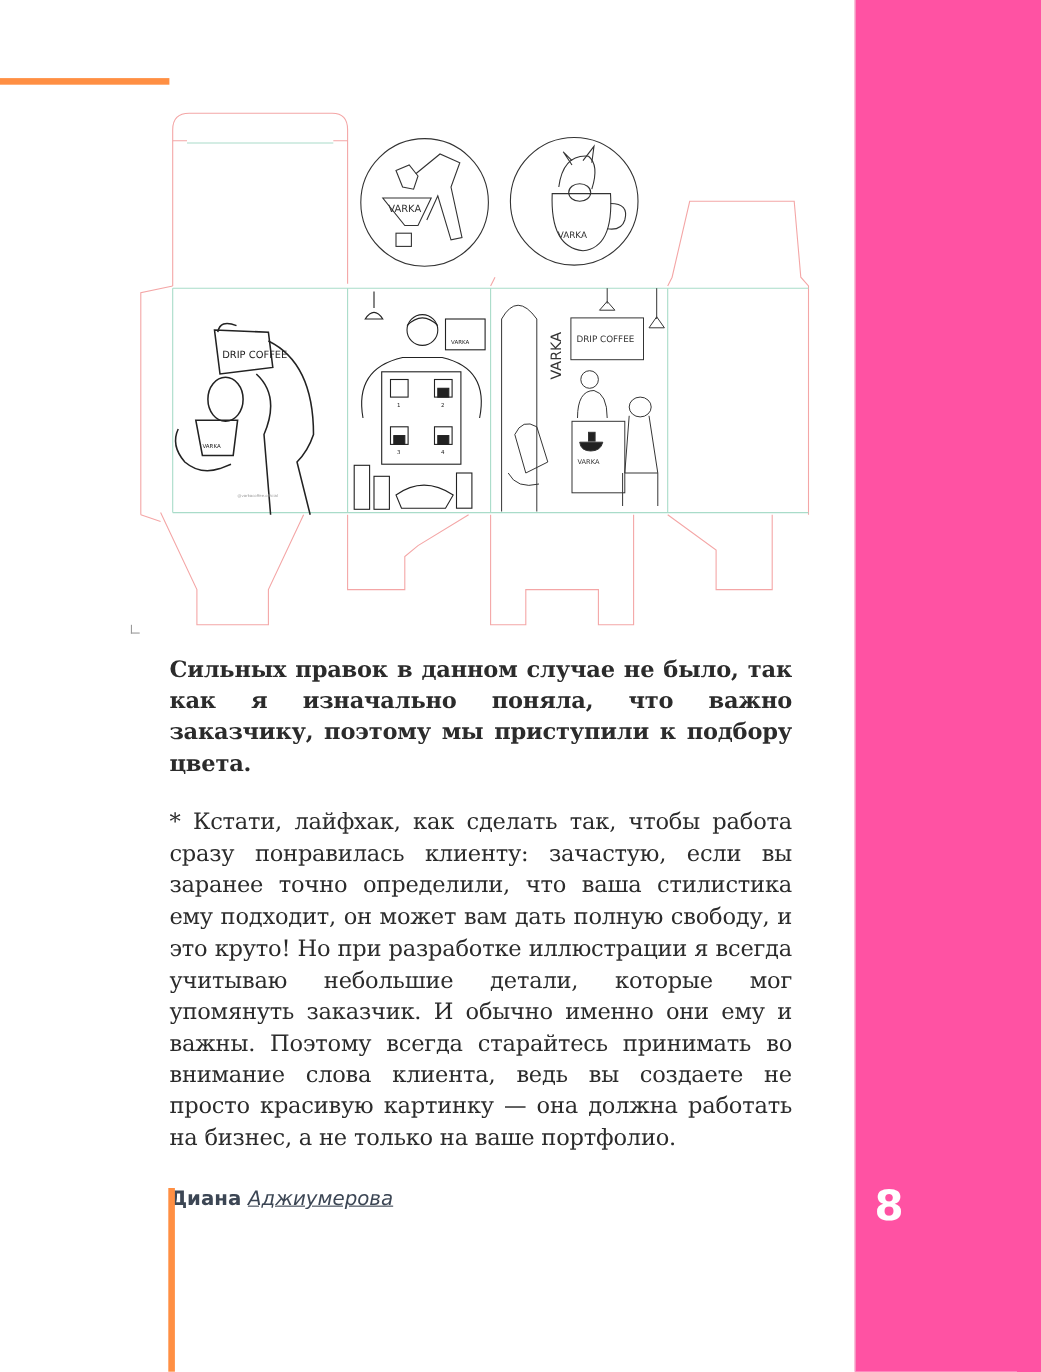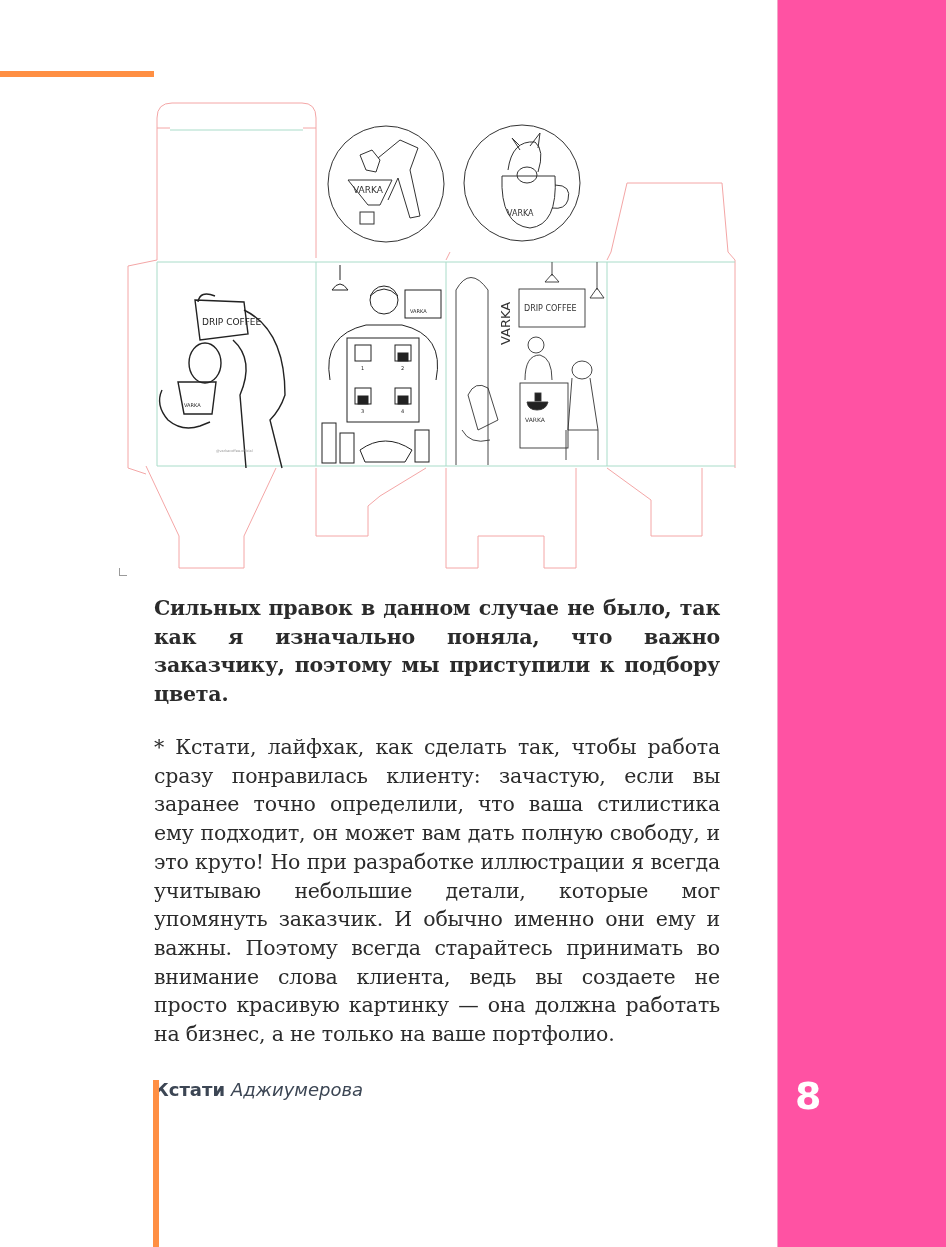--- a/index.html
+++ b/index.html
@@ -35,21 +35,21 @@
   }
   .body-text p { margin: 0; }
   .para1 { top: 594px; font-weight: bold; }
   .para2 { top: 733px; }
   .author {
     position: absolute; left: 154px; top: 1077px;
     font-family: "DejaVu Sans", sans-serif; font-size: 18px; color: #3c4654;
     line-height: 26px;
   }
   .author .first { font-weight: bold; }
-  .author .last { font-style: italic; margin-left: 6px; }
+  .author .last { font-style: italic; margin-left: 6px; text-decoration: underline; }
   .left-bar {
     position: absolute; left: 153px; top: 1080px; width: 6px; height: 167px;
     background: #ff8f43;
   }
   .crop-mark {
     position: absolute; left: 119px; top: 568px; width: 7px; height: 7px;
     border-left: 1px solid #9a9a9a; border-bottom: 1px solid #9a9a9a;
   }
 </style>
 </head>
@@ -162,20 +162,20 @@
 <div class="crop-mark"></div>
 
 <div class="body-text para1">
   <p>Сильных правок в данном случае не было, так как я изначально поняла, что важно заказчику, поэтому мы приступили к подбору цвета.</p>
 </div>
 <div class="body-text para2">
   <p>* Кстати, лайфхак, как сделать так, чтобы работа сразу понравилась клиенту: зачастую, если вы заранее точно определили, что ваша стилистика ему подходит, он может вам дать полную свободу, и это круто! Но при разработке иллюстрации я всегда учитываю небольшие детали, которые мог упомянуть заказчик. И обычно именно они ему и важны. Поэтому всегда старайтесь принимать во внимание слова клиента, ведь вы создаете не просто красивую картинку — она должна работать на бизнес, а не только на ваше портфолио.</p>
 </div>
 
 <div class="author">
-  <span class="first">Кстати</span><span class="last">Аджиумерова</span>
+  <span class="first">Диана</span><span class="last">Аджиумерова</span>
 </div>
 <div class="left-bar"></div>
 
 <div class="side-panel">
   <div class="edge"></div>
   <div class="page-number">8</div>
 </div>
 
 </body></html>

